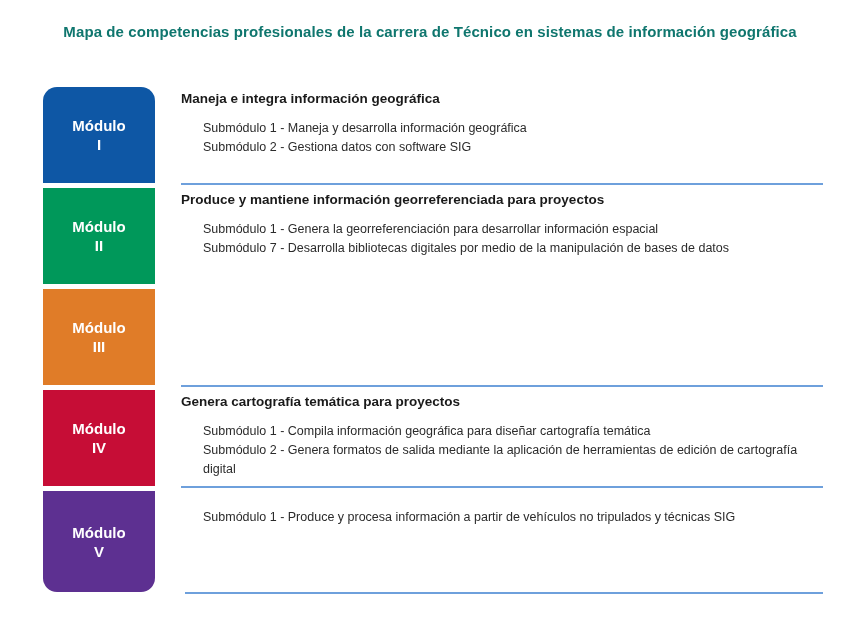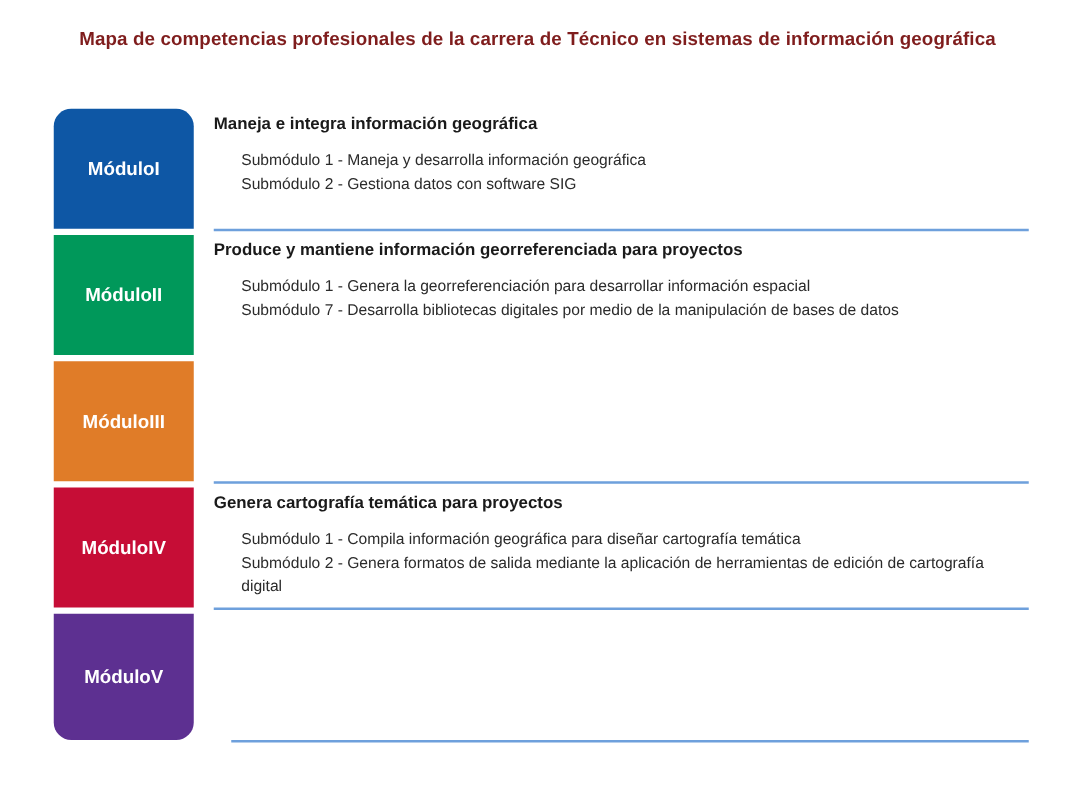--- a/index.html
+++ b/index.html
@@ -28,33 +28,33 @@
     display: flex;
     align-items: stretch;
     margin-bottom: 5px;
   }
   .module-row:last-of-type { margin-bottom: 0; }
   .module-badge {
     width: 112px;
     min-width: 112px;
     height: 96px;
     display: flex;
-    flex-direction: row;
+    flex-direction: column;
     align-items: center;
     justify-content: center;
     color: #ffffff;
     font-size: 15px;
     font-weight: bold;
     line-height: 19px;
     text-align: center;
   }
   .module-row:first-of-type .module-badge { border-radius: 14px 14px 0 0; }
   .module-row:last-of-type .module-badge { border-radius: 0 0 14px 14px; height: 101px; }
   .module-content {
-    margin-left: 16px;
+    margin-left: 26px;
     flex: 1;
     position: relative;
     padding-top: 4px;
   }
   .module-row + .module-row .module-content::before {
     content: "";
     position: absolute;
     top: -5px;
     left: 0;
     right: 0;
@@ -77,21 +77,21 @@
   .bottom-separator {
     margin-left: 142px;
     width: 638px;
     height: 2px;
     background: #6ea0dc;
   }
 </style>
 </head>
 <body>
 
-<h1 class="page-title" style="color: #7f1d1d;">Mapa de competencias profesionales de la carrera de Técnico en sistemas de información geográfica</h1>
+<h1 class="page-title" style="color: #0f766e;">Mapa de competencias profesionales de la carrera de Técnico en sistemas de información geográfica</h1>
 
 <div class="map">
 
   <section class="module-row">
     <div class="module-badge" style="background-color: rgb(14, 87, 165);">
       <span>Módulo</span>
       <span>I</span>
     </div>
     <div class="module-content">
       <h2 class="module-title">Maneja e integra información geográfica</h2>
@@ -137,19 +137,20 @@
     </div>
   </section>
 
   <section class="module-row">
     <div class="module-badge" style="background-color: rgb(93, 48, 145);">
       <span>Módulo</span>
       <span>V</span>
     </div>
     <div class="module-content">
       <div class="submodule-list">
+        <p class="submodule-item">Submódulo 1 - Produce y procesa información a partir de vehículos no tripulados y técnicas SIG</p>
       </div>
     </div>
   </section>
 
   <div class="bottom-separator" style="background: rgb(110, 160, 220);"></div>
 
 </div>
 
 </body></html>

